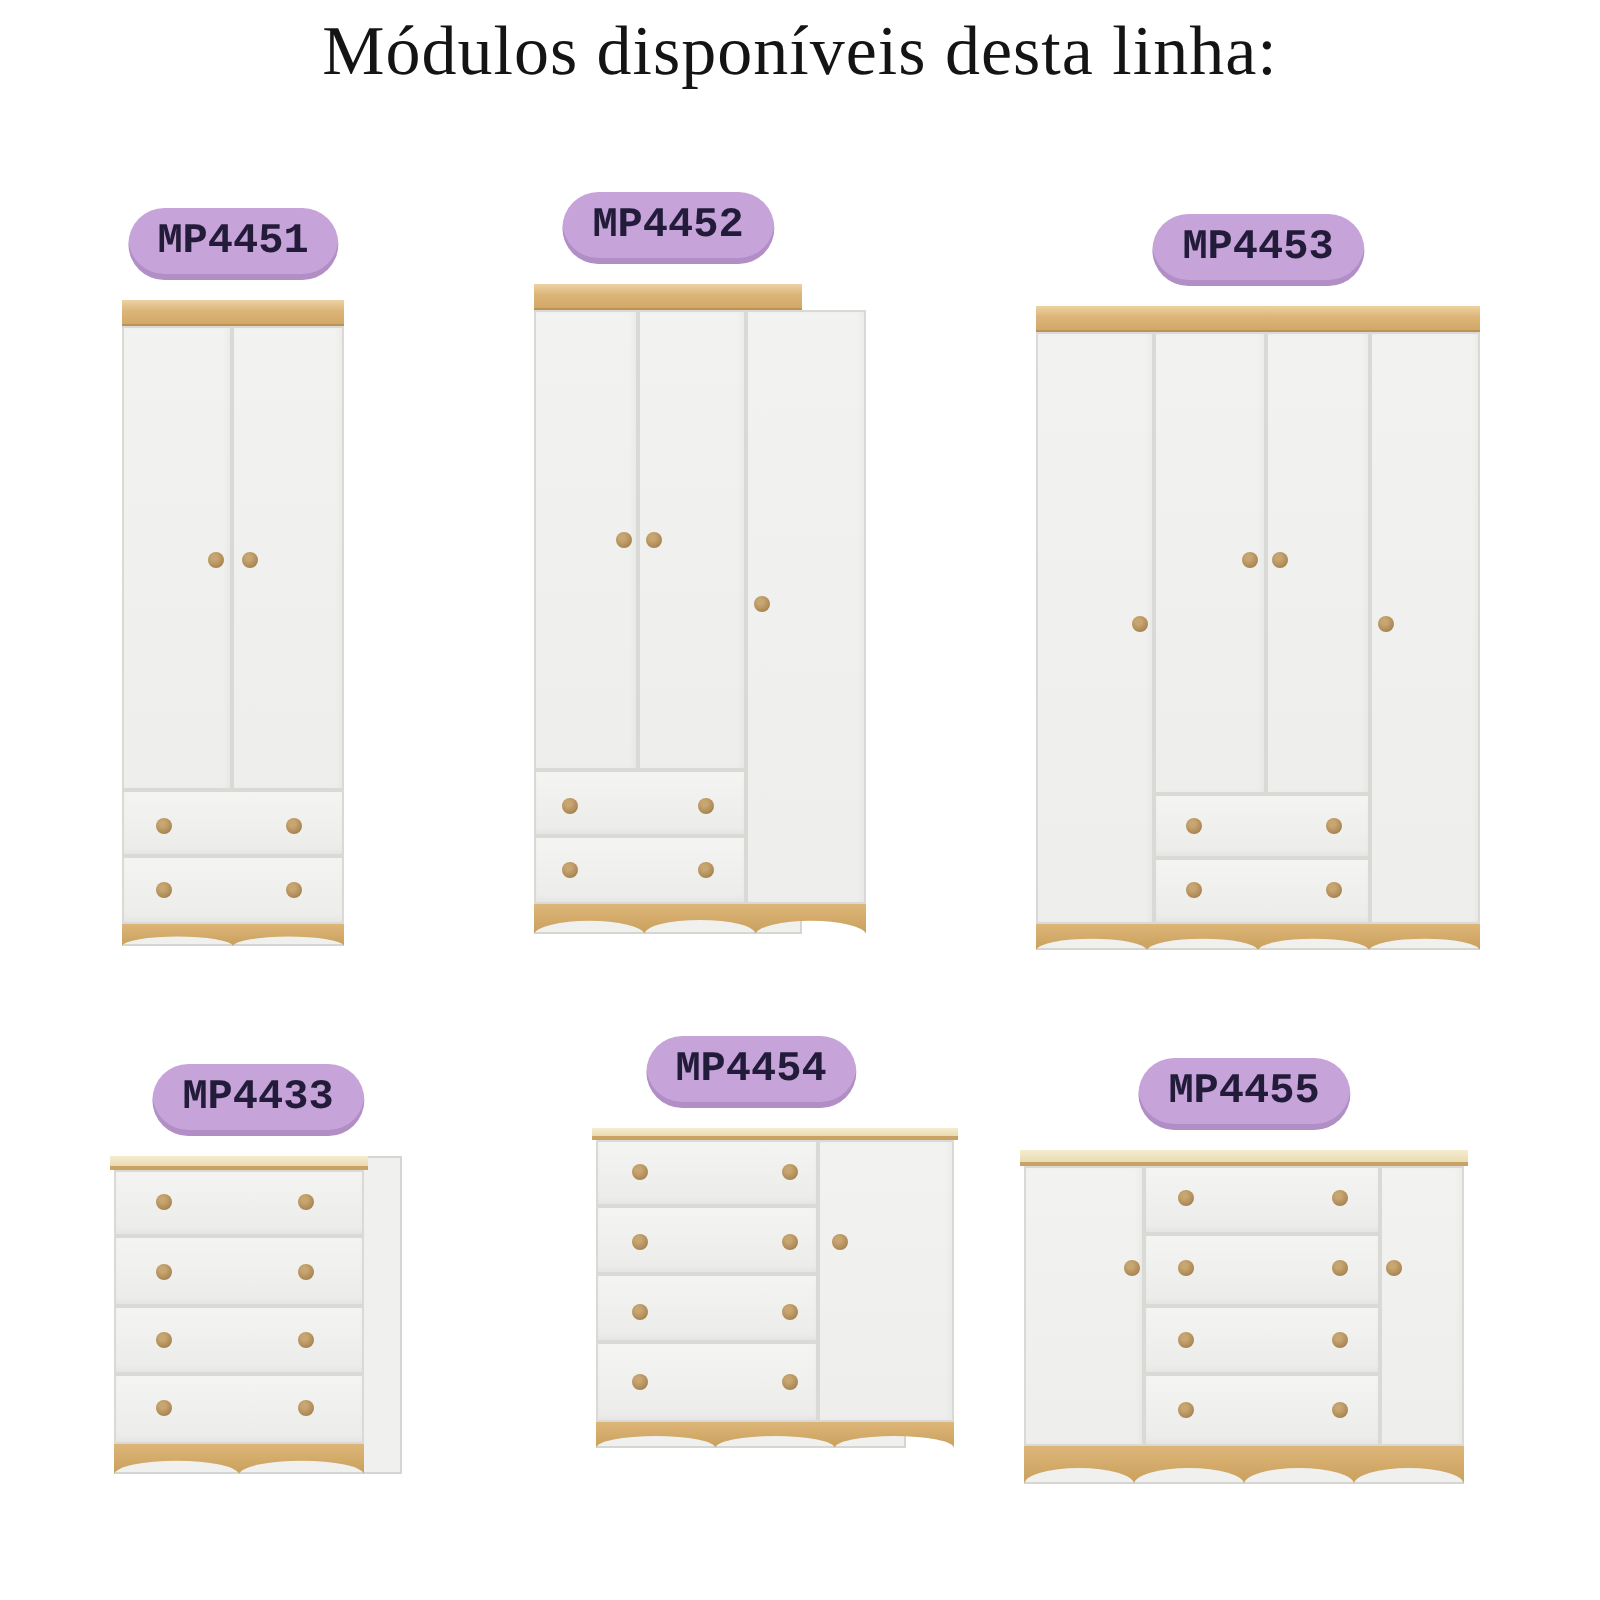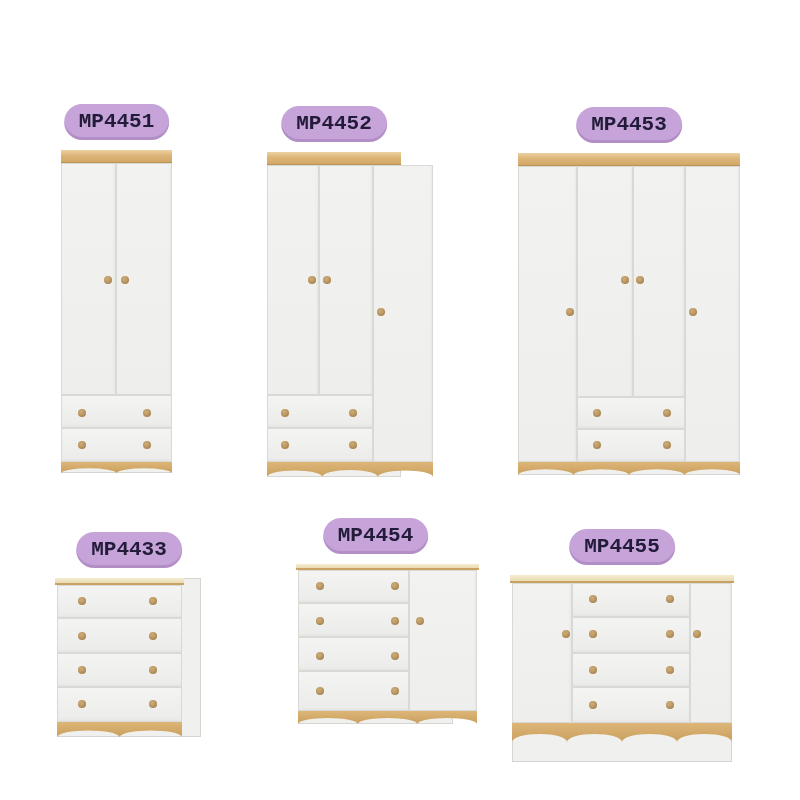--- a/index.html
+++ b/index.html
@@ -59,20 +59,21 @@
     position:absolute;width:8px;height:8px;border-radius:50%;
     transform:translate(-50%,-50%);
     background:radial-gradient(circle at 40% 35%,#c8a671 20%,var(--knob,#b18d59) 60%,#8d6f41 100%);
   }
   .base-svg{position:absolute;left:0;display:block;}
 </style>
 </head>
 <body>
 
 <div class="page">
+  <h1 class="title">Módulos disponíveis desta linha:</h1>
   <div id="modules" class="modules-layer">
       <div class="module" style="left: 61px; top: 150px; width: 111px; height: 323px;">
         <div class="pill">MP4451</div>
         <div class="cabinet">
           <div class="wood-strip" style="top: 0px; height: 13px;"></div>
           <div class="door" style="left: 0px; top: 13px; width: 55px; height: 232px;"></div>
           <div class="door" style="left: 55px; top: 13px; width: 56px; height: 232px;"></div>
           <div class="drawer" style="left: 0px; top: 245px; width: 111px; height: 33px;"></div>
           <div class="drawer" style="left: 0px; top: 278px; width: 111px; height: 34px;"></div>
           <div class="knob" style="left: 47px; top: 130px;"></div>
@@ -85,21 +86,21 @@
             <defs>
               <linearGradient id="woodg0" x1="0" y1="0" x2="0" y2="1">
                 <stop offset="0%" stop-color="#ddb578"></stop>
                 <stop offset="100%" stop-color="#c9a05c"></stop>
               </linearGradient>
             </defs>
             <path d="M0 0 L111 0 L111 11 A 27.8 5 0 0 0 55.5 11 A 27.8 5 0 0 0 0.0 11 Z" fill="url(#woodg0)"></path>
           </svg>
         </div>
       </div>
-      <div class="module" style="left: 267px; top: 152px; width: 134px; height: 325px; border-radius: 24px;">
+      <div class="module" style="left: 267px; top: 142px; width: 134px; height: 325px; border-radius: 24px;">
         <div class="pill">MP4452</div>
         <div class="cabinet">
           <div class="wood-strip" style="top: 0px; height: 13px;"></div>
           <div class="door" style="left: 0px; top: 13px; width: 52px; height: 230px;"></div>
           <div class="door" style="left: 52px; top: 13px; width: 54px; height: 230px;"></div>
           <div class="door" style="left: 106px; top: 13px; width: 60px; height: 297px;"></div>
           <div class="drawer" style="left: 0px; top: 243px; width: 106px; height: 33px;"></div>
           <div class="drawer" style="left: 0px; top: 276px; width: 106px; height: 34px;"></div>
           <div class="knob" style="left: 45px; top: 128px;"></div>
           <div class="knob" style="left: 60px; top: 128px;"></div>
@@ -197,21 +198,21 @@
             <defs>
               <linearGradient id="woodg4" x1="0" y1="0" x2="0" y2="1">
                 <stop offset="0%" stop-color="#ddb578"></stop>
                 <stop offset="100%" stop-color="#c9a05c"></stop>
               </linearGradient>
             </defs>
             <path d="M0 0 L179 0 L179 13 A 29.8 6 0 0 0 119.3 13 A 29.8 6 0 0 0 59.7 13 A 29.8 6 0 0 0 0.0 13 Z" fill="url(#woodg4)"></path>
           </svg>
         </div>
       </div>
-      <div class="module" style="left: 512px; top: 575px; width: 220px; height: 187px;">
+      <div class="module" style="left: 512px; top: 575px; width: 220px; height: 167px;">
         <div class="pill">MP4455</div>
         <div class="cabinet">
           <div class="tabletop" style="left: -2px; top: 0px; width: 224px; height: 8px;"></div>
           <div class="door" style="left: 0px; top: 8px; width: 60px; height: 140px;"></div>
           <div class="door" style="left: 178px; top: 8px; width: 42px; height: 140px;"></div>
           <div class="drawer" style="left: 60px; top: 8px; width: 118px; height: 34px;"></div>
           <div class="drawer" style="left: 60px; top: 42px; width: 118px; height: 36px;"></div>
           <div class="drawer" style="left: 60px; top: 78px; width: 118px; height: 34px;"></div>
           <div class="drawer" style="left: 60px; top: 112px; width: 118px; height: 36px;"></div>
           <div class="knob" style="left: 54px; top: 59px;"></div>

